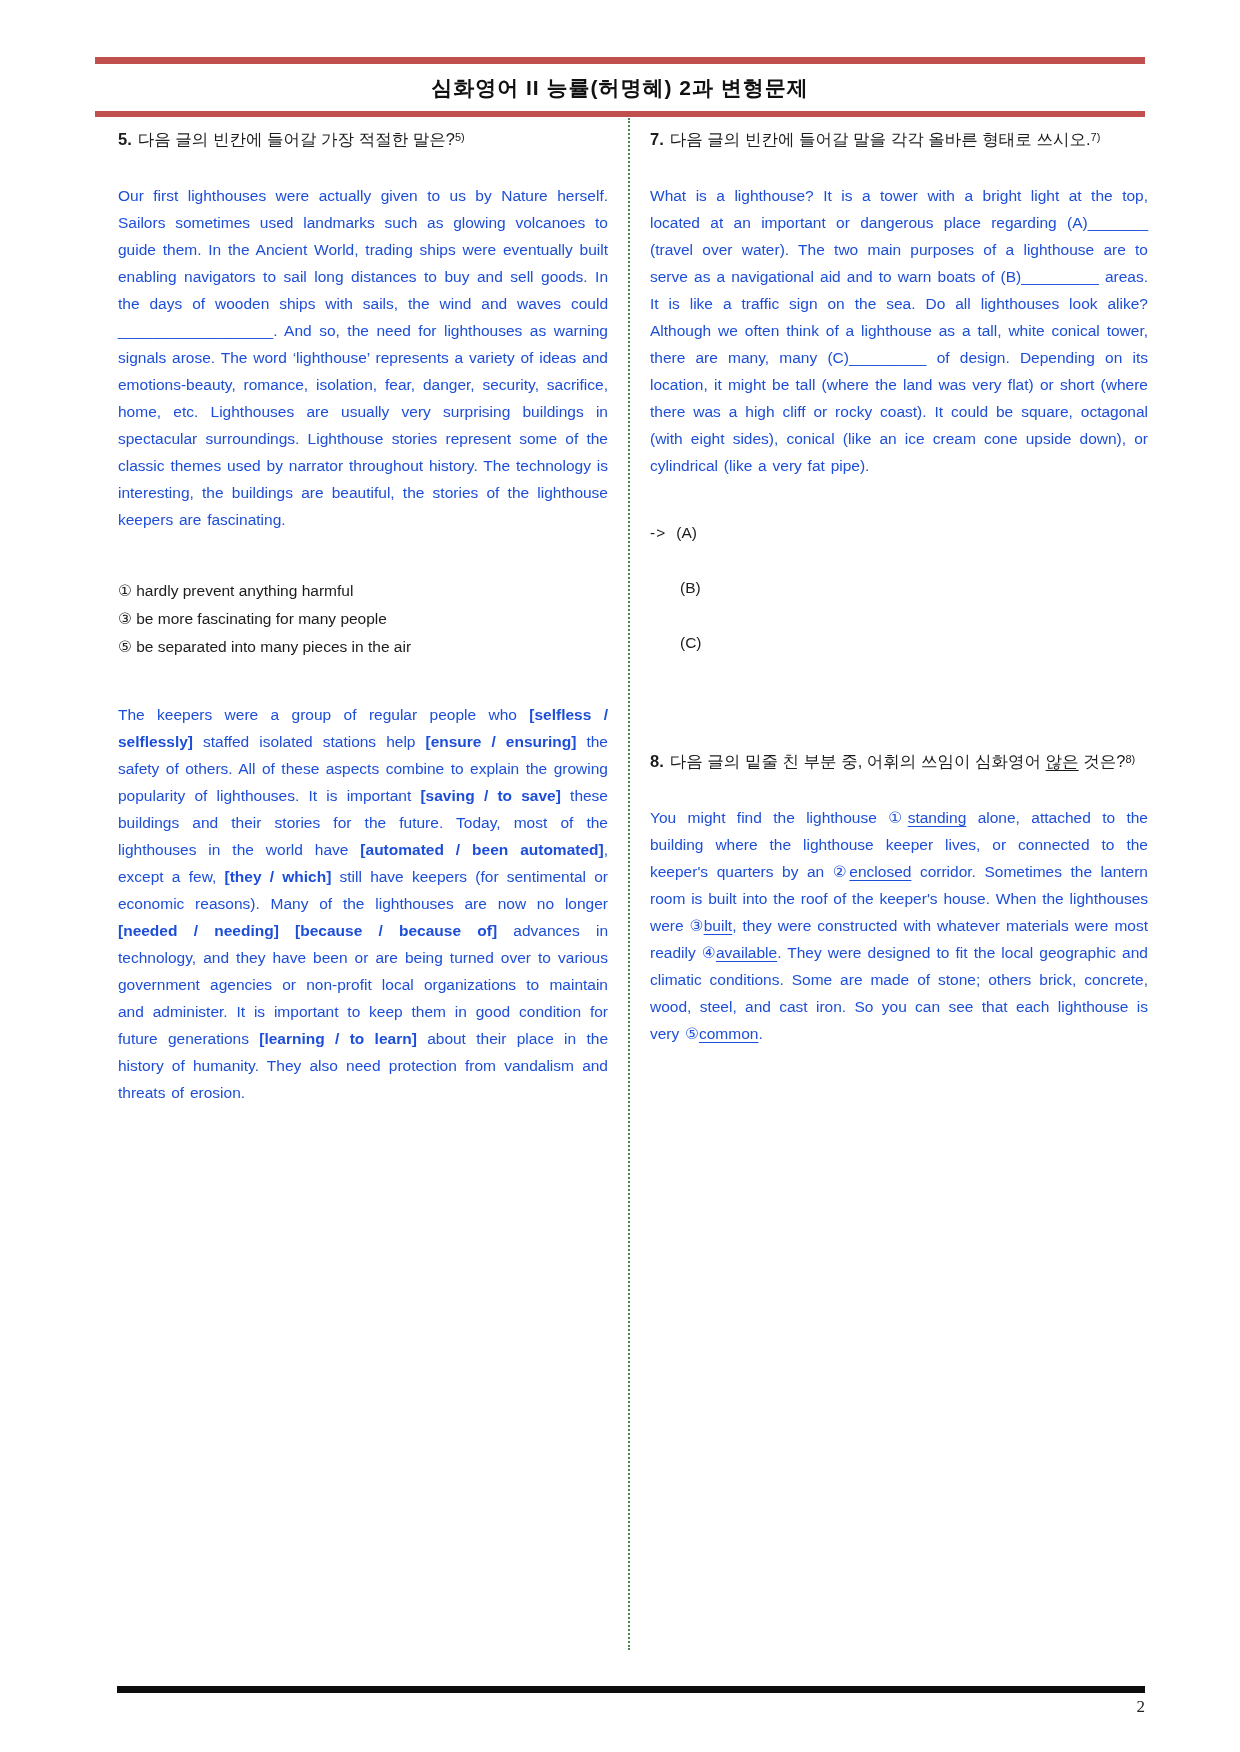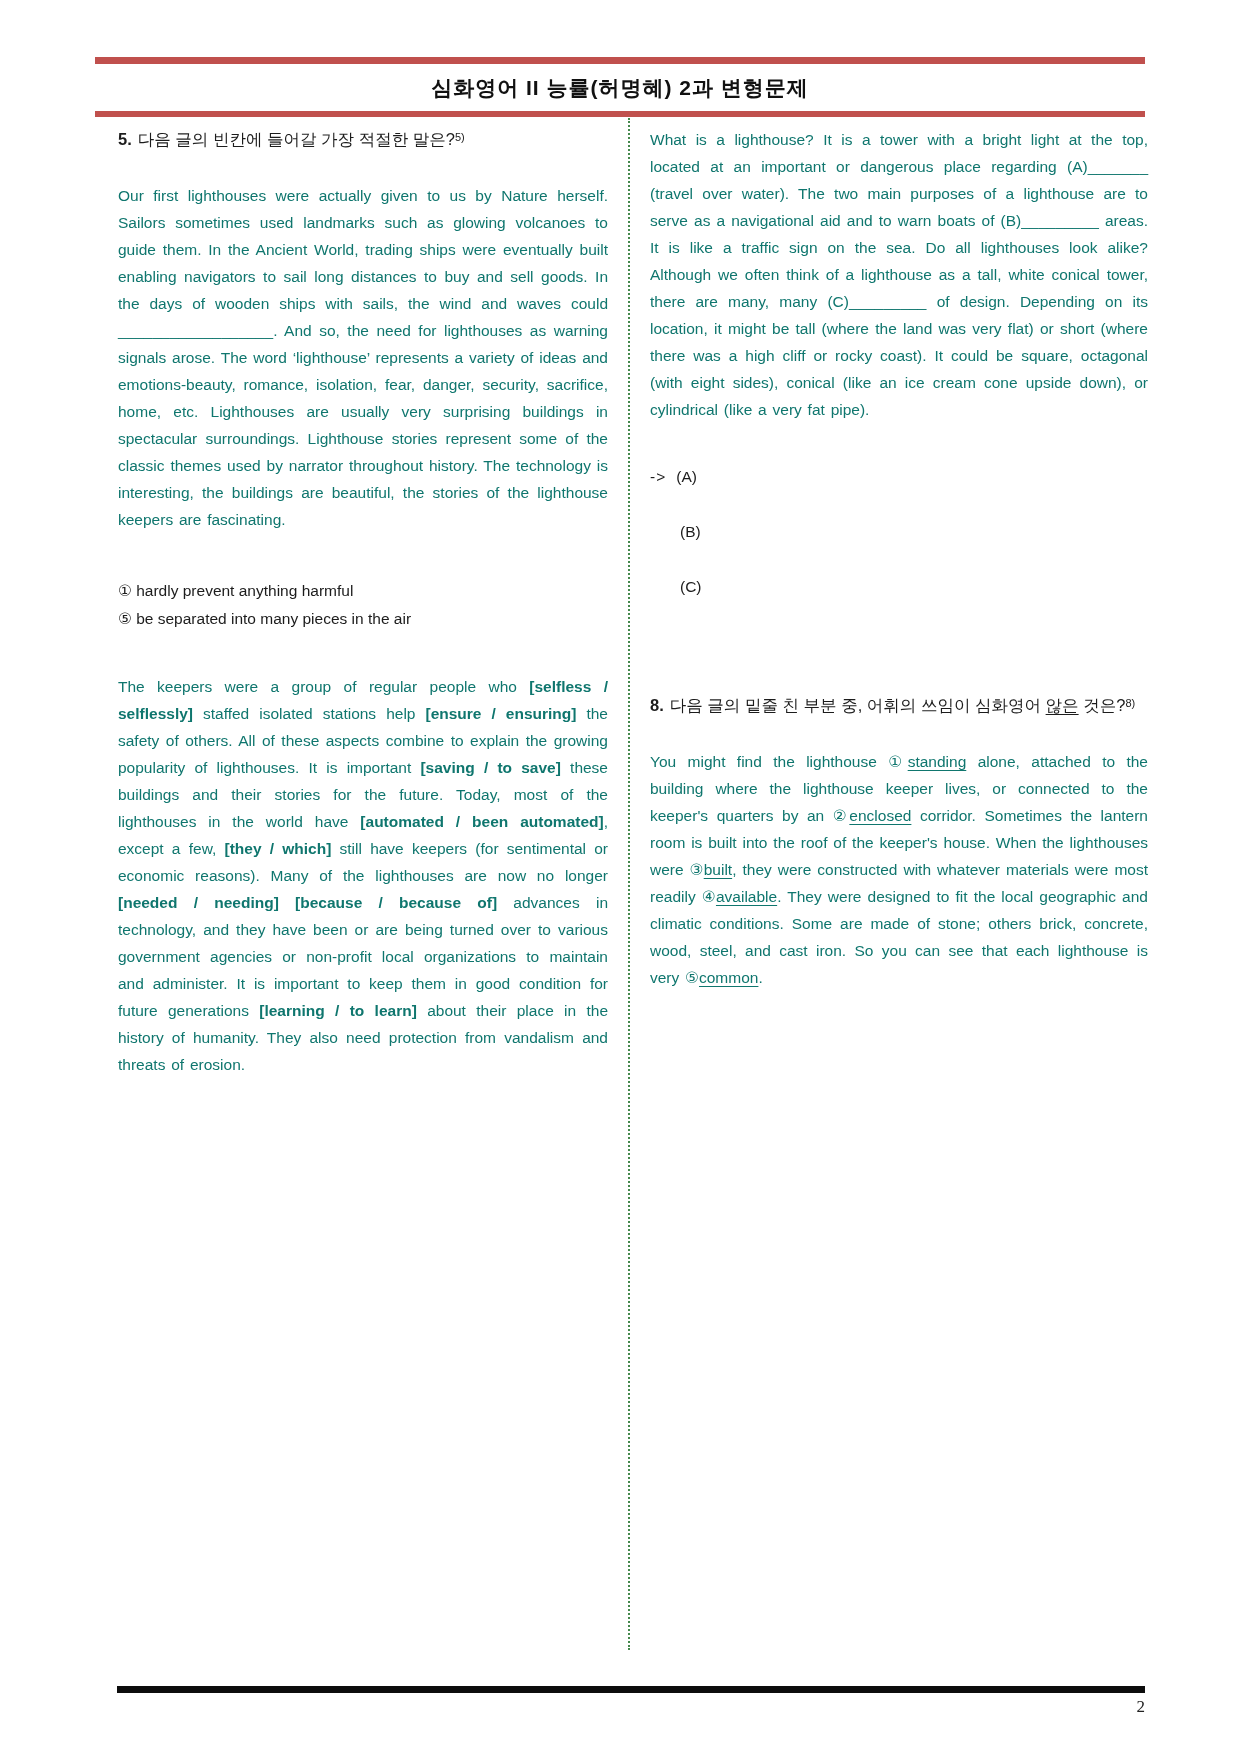--- a/index.html
+++ b/index.html
@@ -55,21 +55,21 @@
     margin-bottom: 27px;
   }
   .q-num { font-weight: bold; margin-right: 6px; }
   .q-foot { font-size: 11px; position: relative; top: -4px; }
 
   .passage {
     font-size: 15.5px;
     line-height: 27px;
     text-align: justify;
     word-spacing: 1.5px;
-    color: #0f766e;
+    color: #1d4ed8;
   }
   .passage span.seg-b { font-weight: bold; }
   .passage span.seg-u, .q-header span.seg-u { text-decoration: underline; text-underline-offset: 3px; }
 
   .options { margin-top: 44px; font-size: 15.5px; line-height: 28px; }
   .option-row { text-align: left; }
 
   .section-gap-q6 { height: 40px; }
   .section-gap-q8 { height: 64px; }
 
@@ -113,37 +113,41 @@
 
     <div class="col col-left">
 
       <div class="q-block">
         <div class="q-header">
           <span class="q-num">5.</span><span>다음 글의 빈칸에 들어갈 가장 적절한 말은?</span><span class="q-foot">5)</span>
         </div>
         <div class="passage">Our first lighthouses were actually given to us by Nature herself. Sailors sometimes used landmarks such as glowing volcanoes to guide them. In the Ancient World, trading ships were eventually built enabling navigators to sail long distances to buy and sell goods. In the days of wooden ships with sails, the wind and waves could __________________. And so, the need for lighthouses as warning signals arose. The word ‘lighthouse’ represents a variety of ideas and emotions-beauty, romance, isolation, fear, danger, security, sacrifice, home, etc. Lighthouses are usually very surprising buildings in spectacular surroundings. Lighthouse stories represent some of the classic themes used by narrator throughout history. The technology is interesting, the buildings are beautiful, the stories of the lighthouse keepers are fascinating.</div>
         <div class="options">
           <div class="option-row">① hardly prevent anything harmful</div>
+          <div class="option-row">③ be more fascinating for many people</div>
           <div class="option-row">⑤ be separated into many pieces in the air</div>
         </div>
       </div>
 
       <div class="section-gap-q6"></div>
 
       <div class="q-block">
         <div class="passage"><span>The keepers were a group of regular people who </span><span class="seg-b">[selfless / selflessly]</span><span> staffed isolated stations help </span><span class="seg-b">[ensure / ensuring]</span><span> the safety of others. All of these aspects combine to explain the growing popularity of lighthouses. It is important </span><span class="seg-b">[saving / to save]</span><span> these buildings and their stories for the future. Today, most of the lighthouses in the world have </span><span class="seg-b">[automated / been automated]</span><span>, except a few, </span><span class="seg-b">[they / which]</span><span> still have keepers (for sentimental or economic reasons). Many of the lighthouses are now no longer </span><span class="seg-b">[needed / needing]</span><span> </span><span class="seg-b">[because / because of]</span><span> advances in technology, and they have been or are being turned over to various government agencies or non-profit local organizations to maintain and administer. It is important to keep them in good condition for future generations </span><span class="seg-b">[learning / to learn]</span><span> about their place in the history of humanity. They also need protection from vandalism and threats of erosion.</span></div>
       </div>
 
     </div>
 
     <div class="col-divider"></div>
 
     <div class="col col-right">
 
       <div class="q-block">
+        <div class="q-header">
+          <span class="q-num">7.</span><span>다음 글의 빈칸에 들어갈 말을 각각 올바른 형태로 쓰시오.</span><span class="q-foot">7)</span>
+        </div>
         <div class="passage">What is a lighthouse? It is a tower with a bright light at the top, located at an important or dangerous place regarding (A)_______ (travel over water). The two main purposes of a lighthouse are to serve as a navigational aid and to warn boats of (B)_________ areas. It is like a traffic sign on the sea. Do all lighthouses look alike? Although we often think of a lighthouse as a tall, white conical tower, there are many, many (C)_________ of design. Depending on its location, it might be tall (where the land was very flat) or short (where there was a high cliff or rocky coast). It could be square, octagonal (with eight sides), conical (like an ice cream cone upside down), or cylindrical (like a very fat pipe).</div>
         <div class="answers">
           <div class="answer-line">
             <span class="arrow">-&gt;</span><span>(A)</span>
           </div>
           <div class="answer-line indent">
             <span>(B)</span>
           </div>
           <div class="answer-line indent">
             <span>(C)</span>

